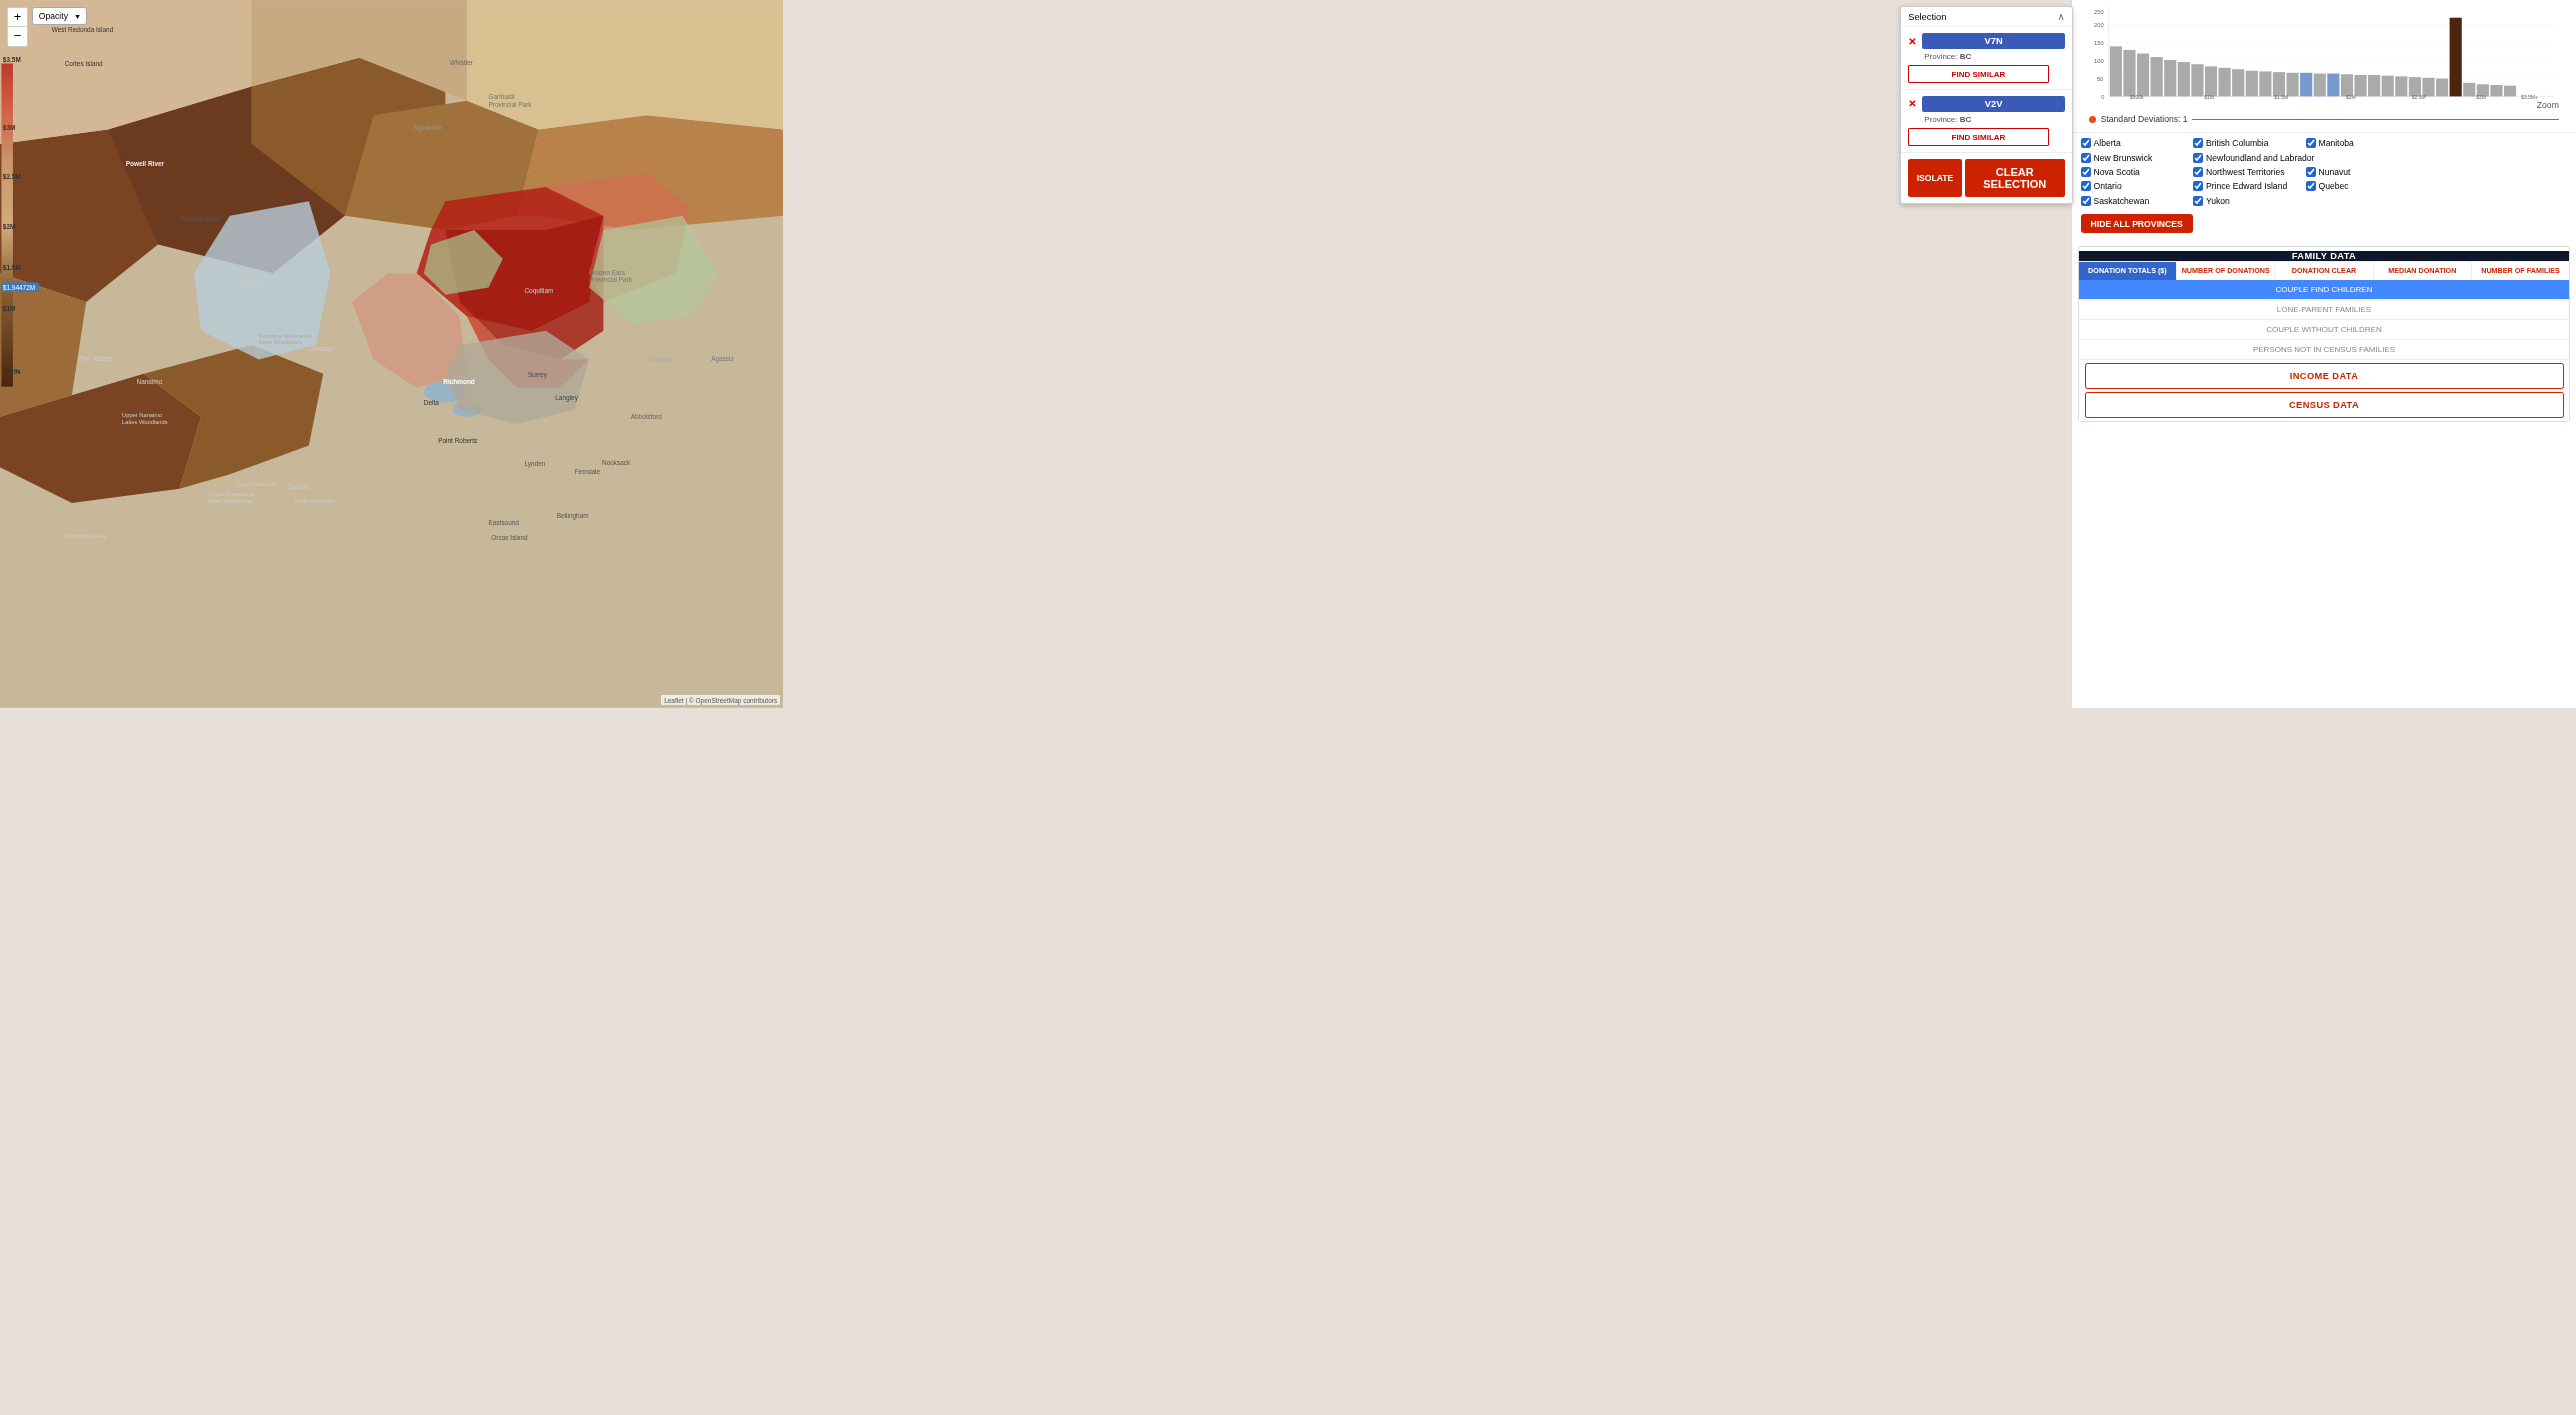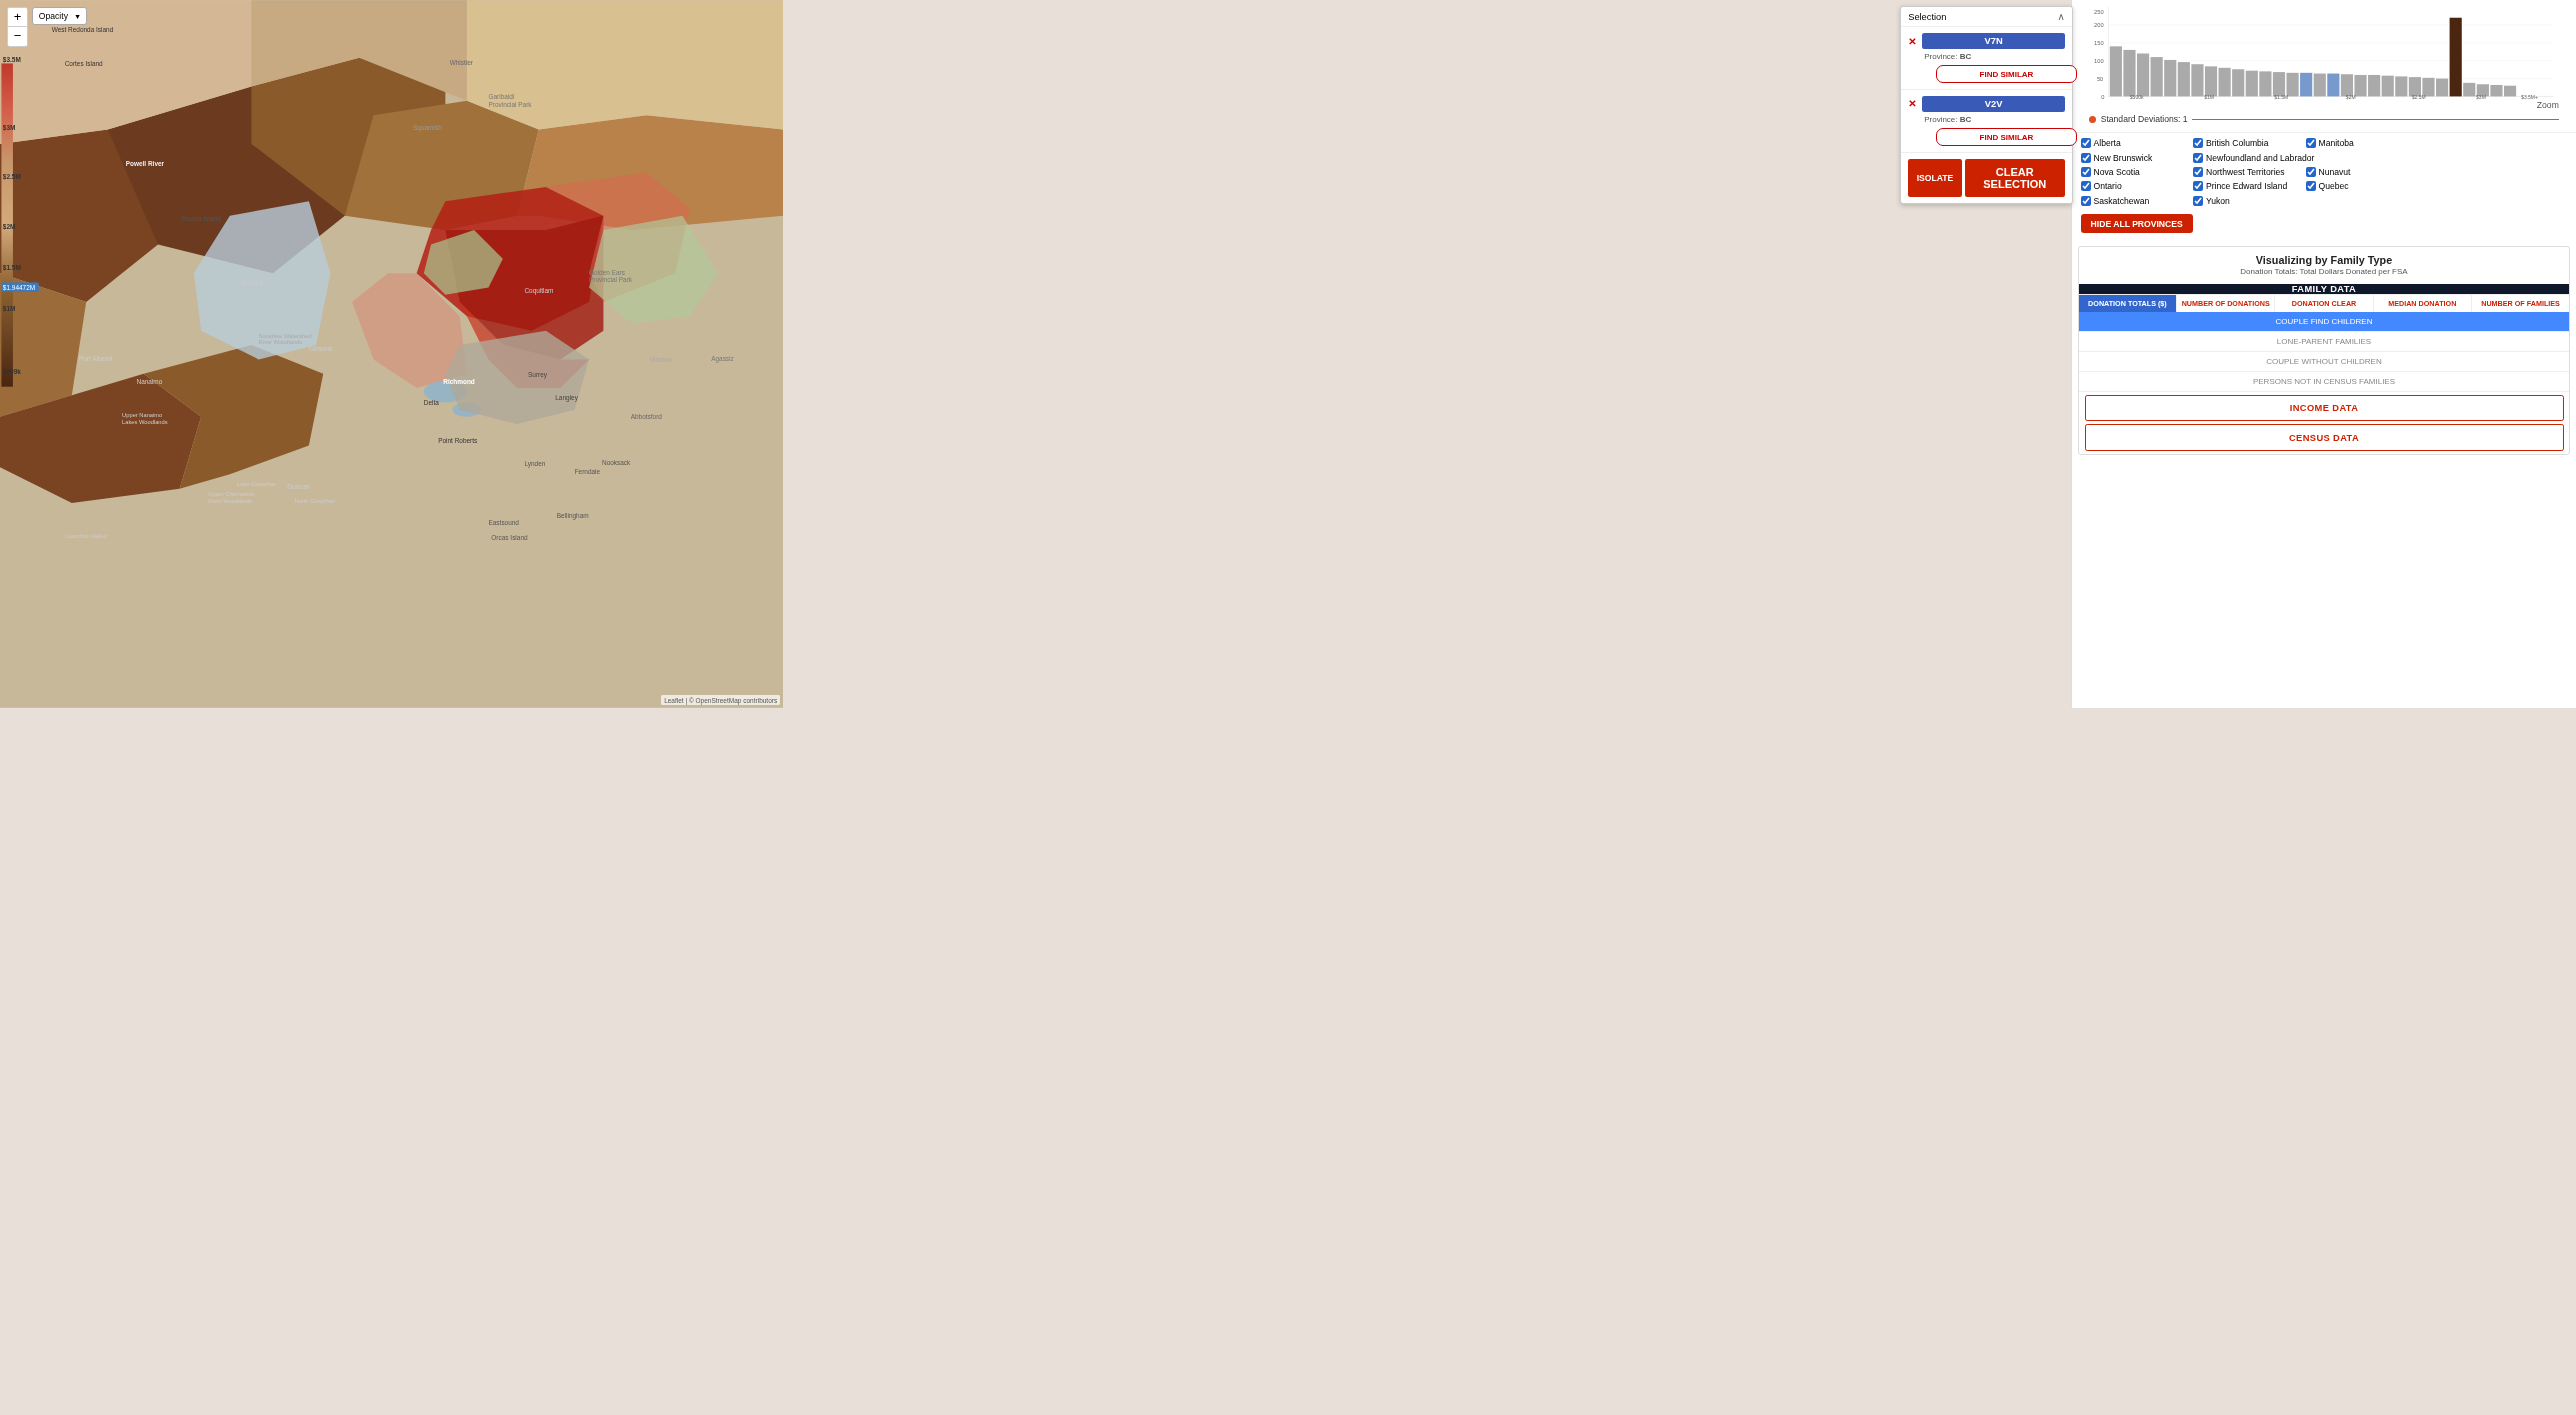--- a/index.html
+++ b/index.html
@@ -108,28 +108,28 @@
       border-radius: 2.2px;
       font-size: 9.3px;
       font-weight: bold;
       flex: 1;
       text-align: center;
     }
     .fsa-province { font-size: 8px; color: #555; margin-bottom: 4.3px; padding-left: 16px; }
     .find-similar-btn {
       display: block;
       width: calc(100% - 16px);
-      margin-left: 28px;
+      margin-left: 0;
       padding: 3.6px;
       background: white;
       border: 1.1px solid #cc0000;
       color: #cc0000;
       font-size: 8px;
       font-weight: 600;
-      border-radius: 7px;
+      border-radius: 1px;
       cursor: pointer;
       text-align: center;
     }
 
     .isolate-clear-row {
       display: flex;
       gap: 2.9px;
       padding: 5.8px 7.2px;
     }
     .isolate-btn {
@@ -618,24 +618,20 @@
       </label>
       <label class="province-item">
         <input type="checkbox" class="province-checkbox" checked="" style="">
         <span>Yukon</span>
       </label>
     </div>
     <button class="hide-all-btn">HIDE ALL PROVINCES</button>
   </div>
 
   <div class="viz-section">
-    <div class="viz-header">
-      <div class="viz-title">Visualizing by Family Type</div>
-      <div class="viz-subtitle">Donation Totals: Total Dollars Donated per FSA</div>
-    </div>
 
     <div class="family-data-header">FAMILY DATA</div>
 
     <div class="family-cols">
       <div class="family-col active">DONATION TOTALS ($)</div>
       <div class="family-col">NUMBER OF DONATIONS</div>
       <div class="family-col">DONATION CLEAR</div>
       <div class="family-col">MEDIAN DONATION</div>
       <div class="family-col">NUMBER OF FAMILIES</div>
     </div>

